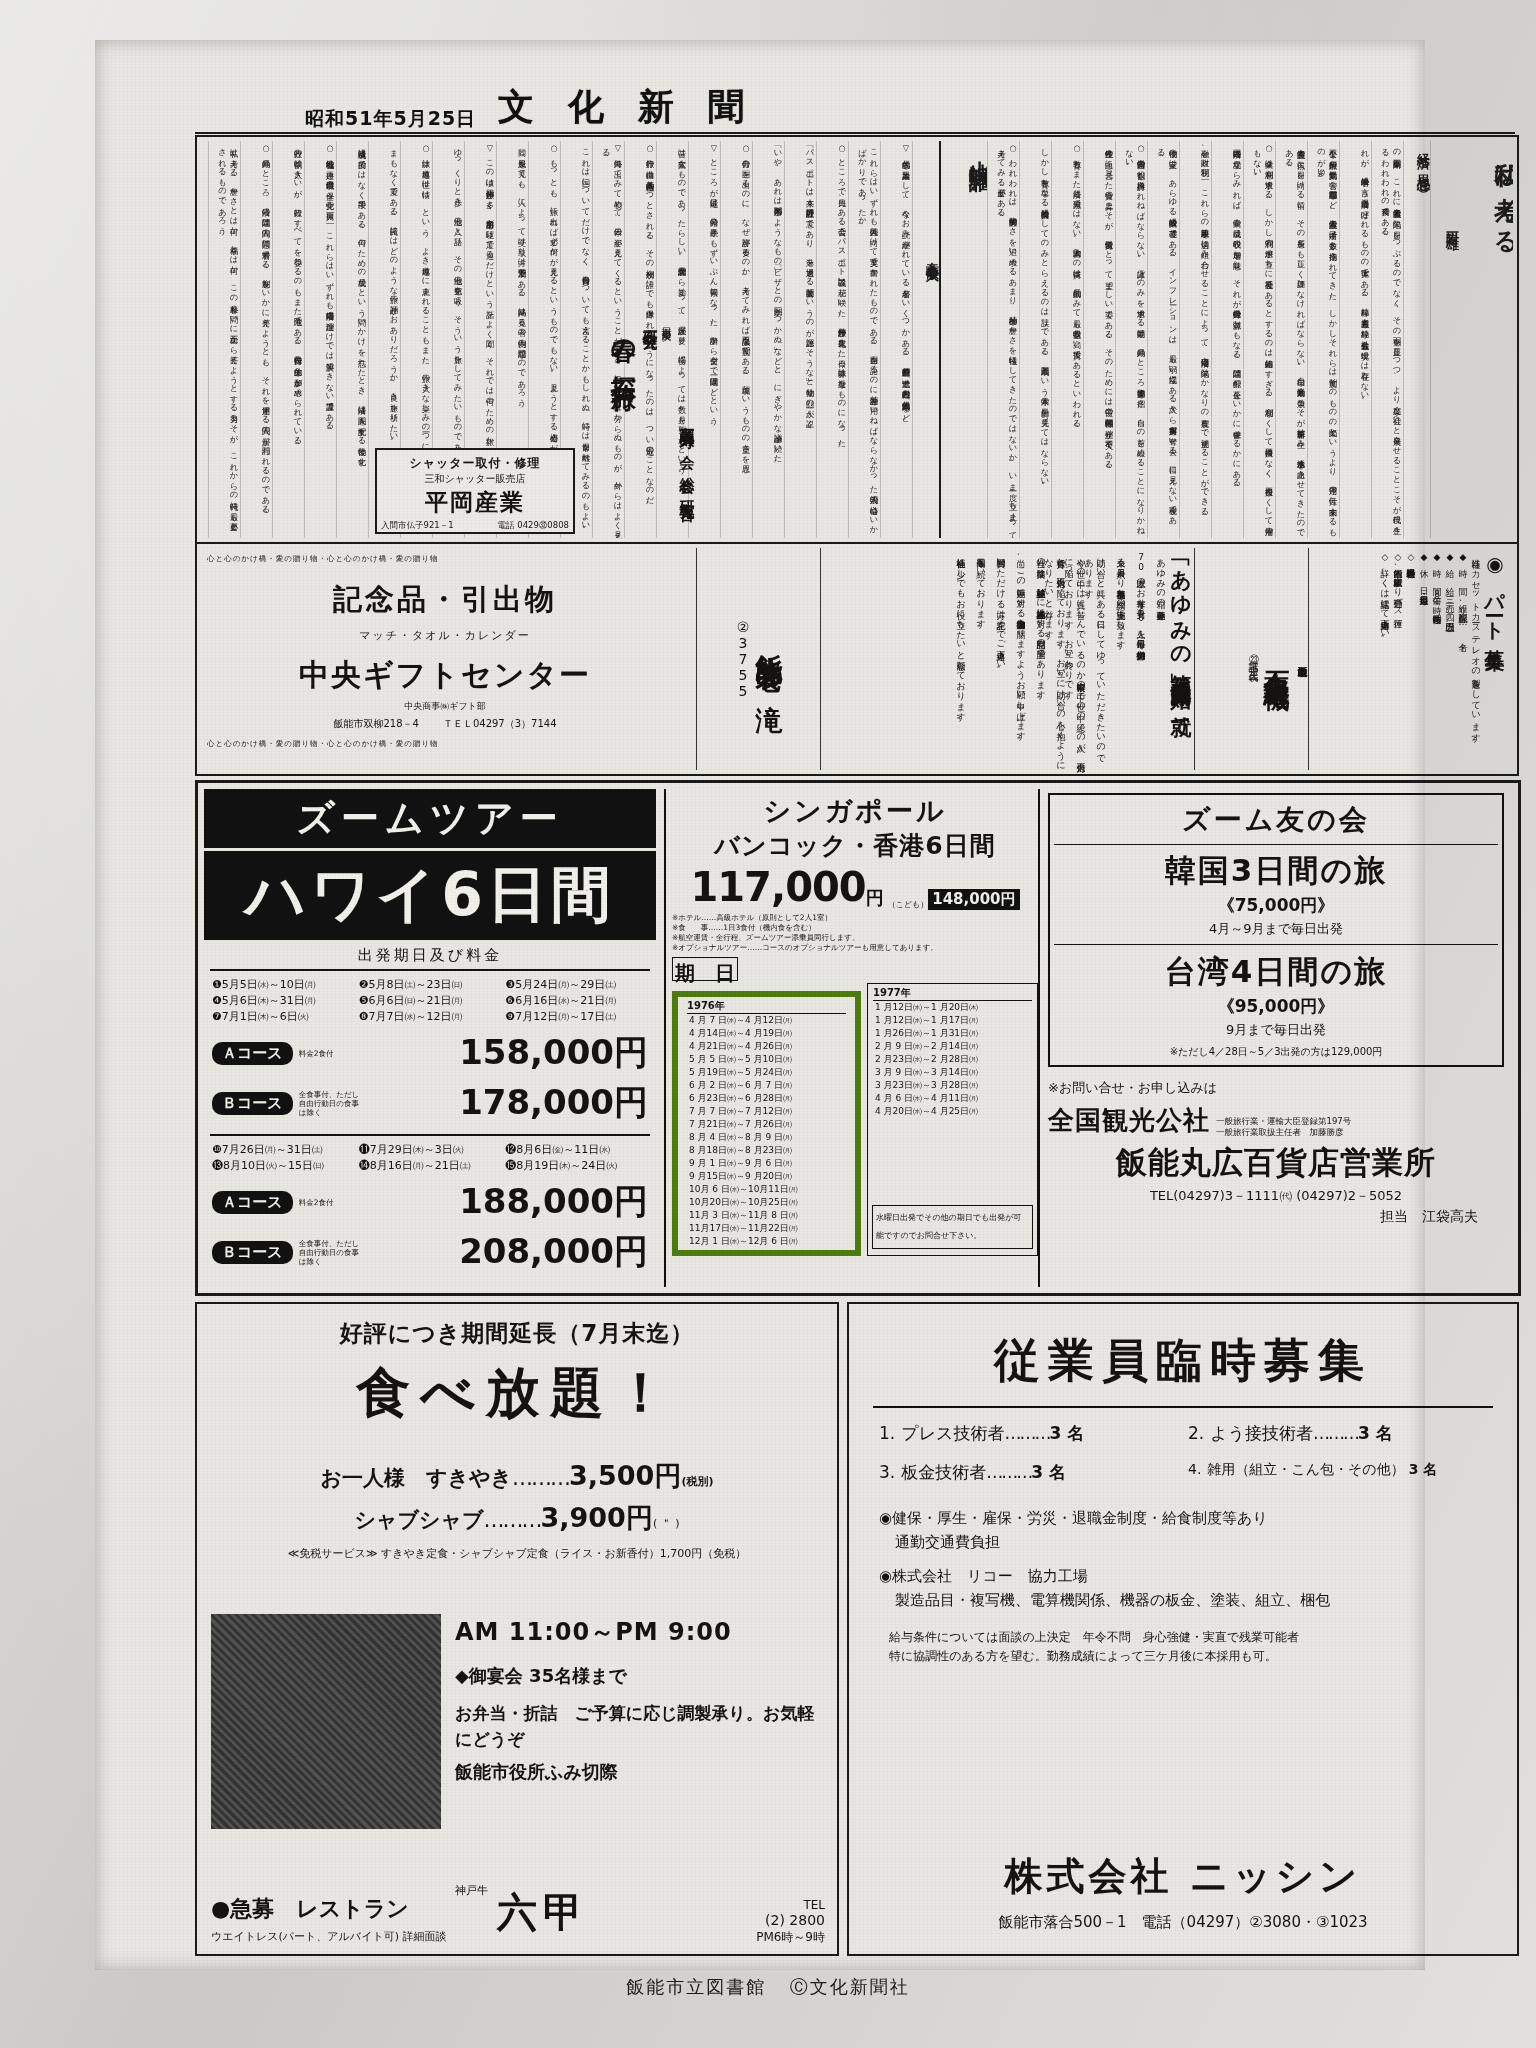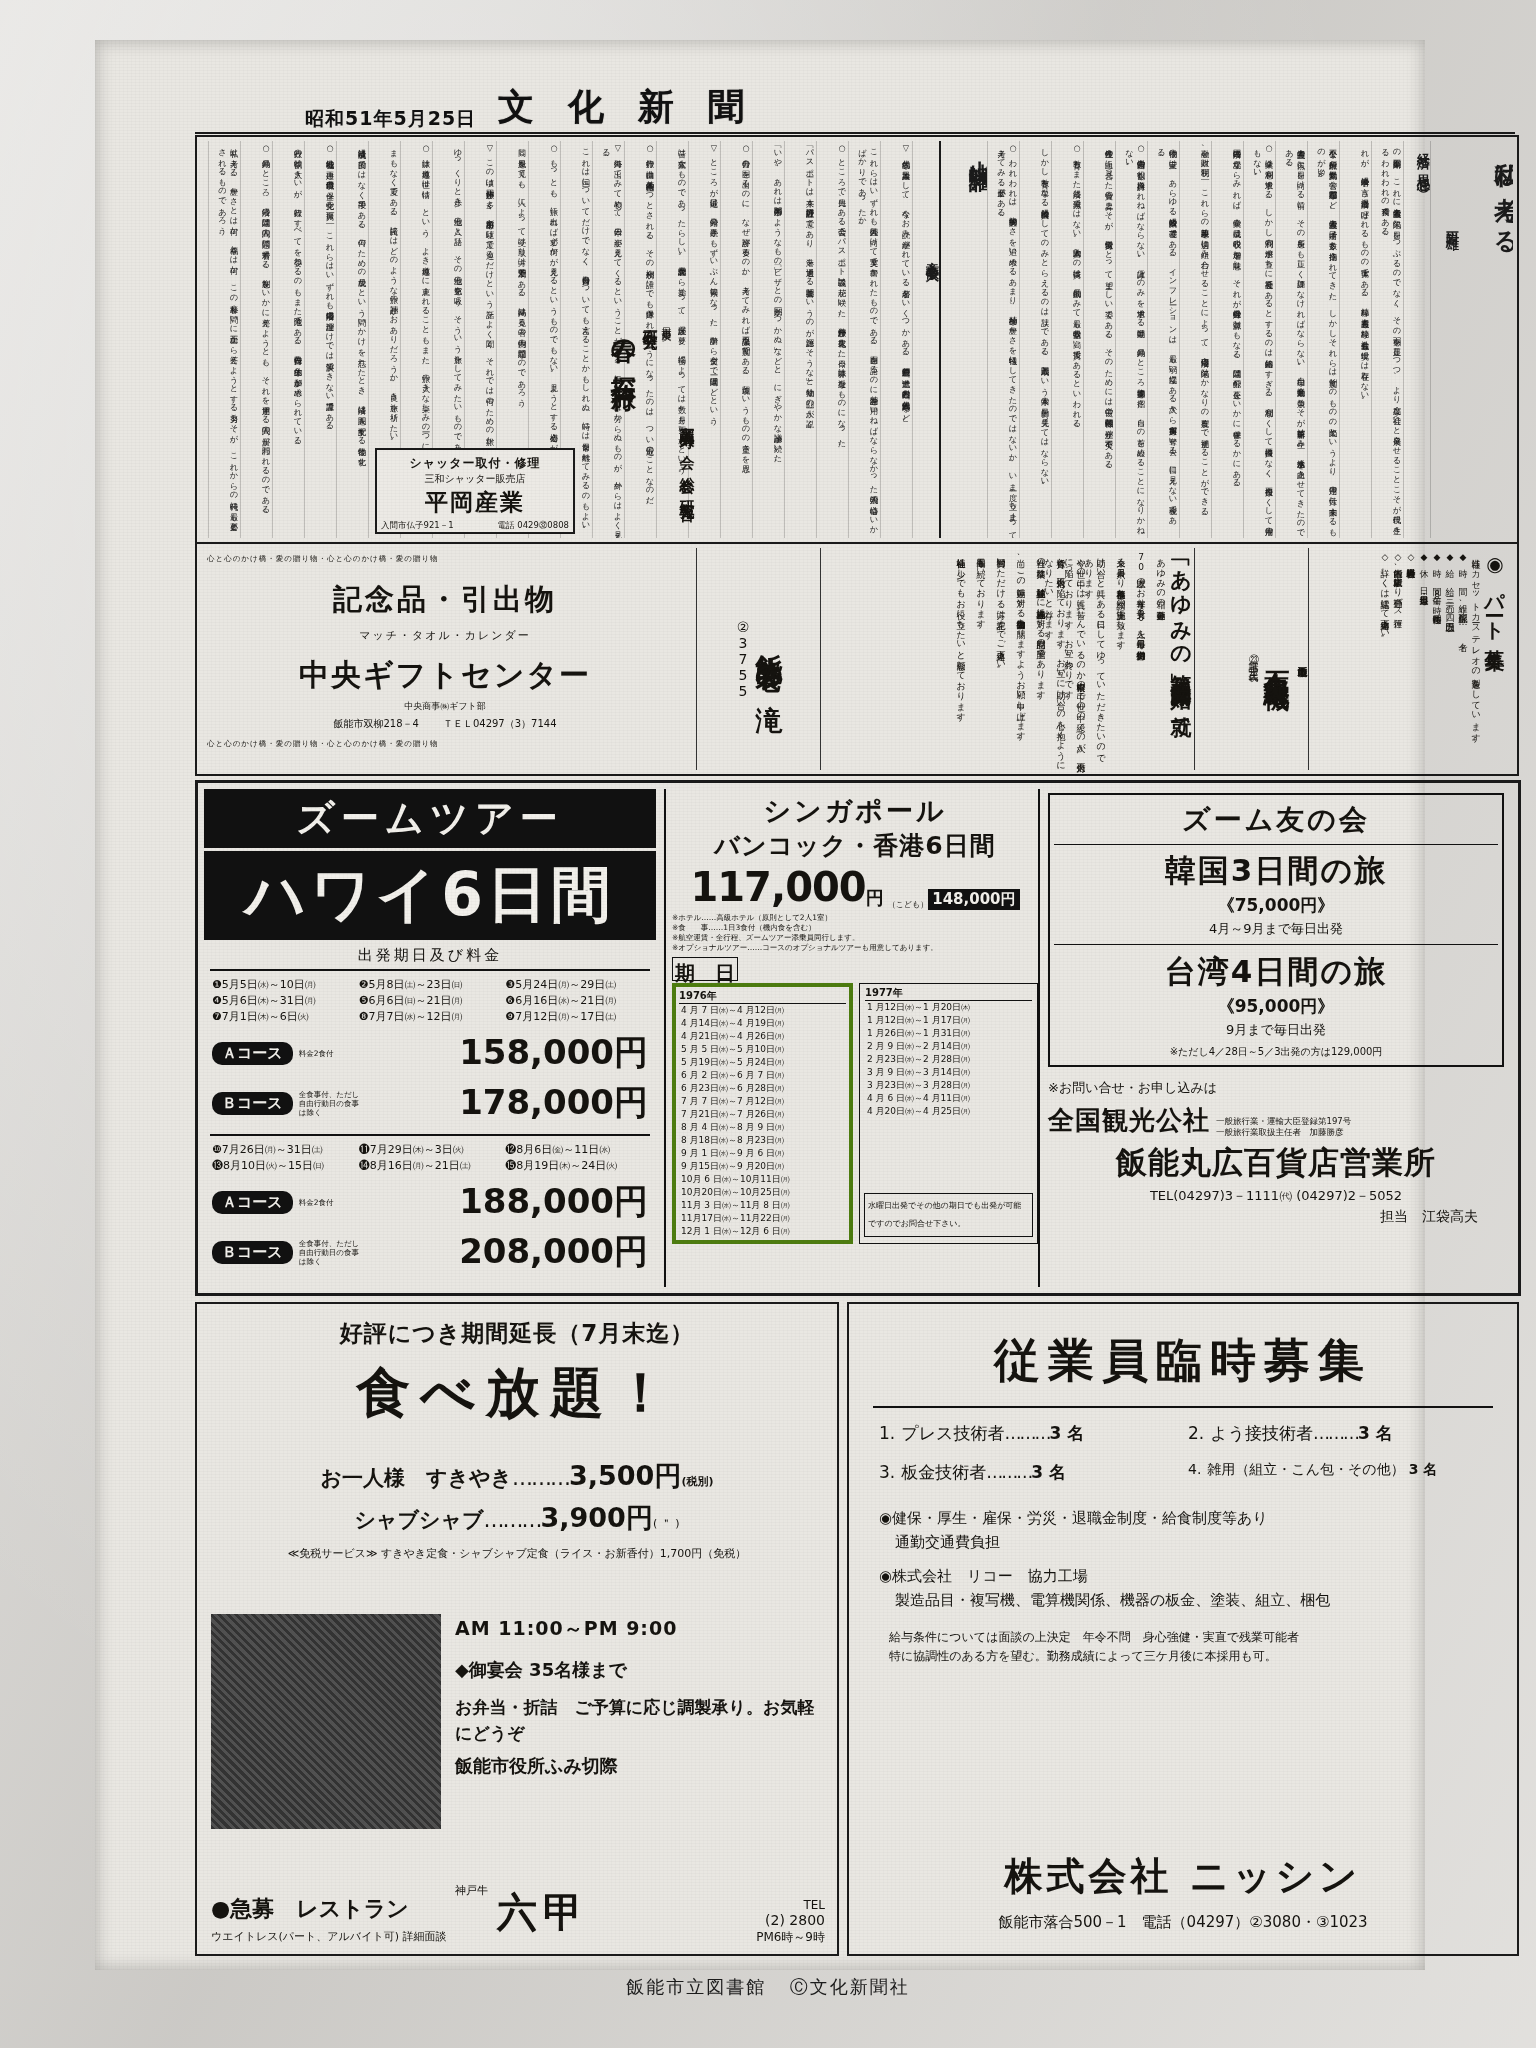--- a/index.html
+++ b/index.html
@@ -281,21 +281,21 @@
         <div style="font-size:7.5px;line-height:10px;margin-top:3px;">
           <div>※ホテル……高級ホテル（原則として2人1室）</div>
           <div>※食　　事……1日3食付（機内食を含む）</div>
           <div>※航空運賃・全行程、ズームツアー添乗員同行します。</div>
           <div>※オプショナルツアー……コースのオプショナルツアーも用意してあります。</div>
         </div>
         <div style="display:flex;gap:6px;margin-top:4px;">
           <div class="sq b center" style="font-size:20px;padding:2px 2px;height:18px;">期　日</div>
         </div>
         <div style="display:flex;gap:6px;margin-top:2px;">
-          <div style="flex:1;border:4px solid #4d7c0f;padding:2px 3px;">
+          <div style="flex:1;border:6px solid #4d7c0f;padding:2px 9px;margin-top:8px;">
             <div class="b" style="font-size:10px;border-bottom:1px solid #111;">1976年</div>
             <table class="dates">
               <tbody>
                   <tr>
                     <td>4 月 7 日㈬～4 月12日㈪</td>
                   </tr>
               <tr>
                     <td>4 月14日㈬～4 月19日㈪</td>
                   </tr>
               <tr>
@@ -427,21 +427,21 @@
         <span class="b">シャブシャブ</span>
         <span style="letter-spacing:-2px;">………</span>
         <span class="b" style="font-size:27px;">3,900円</span>
         <span style="font-size:11px;">( ＂ )</span>
       </div>
       <div class="center" style="font-size:11px;margin-top:10px;">≪免税サービス≫ すきやき定食・シャブシャブ定食（ライス・お新香付）1,700円（免税）</div>
 
       <div class="photo" style="position:absolute;left:14px;top:310px;width:230px;height:215px;"></div>
 
       <div style="position:absolute;left:258px;top:312px;right:14px;">
-        <div class="b" style="font-size:19px;letter-spacing:1px;">AM 11:00～PM 9:00</div>
+        <div class="b" style="font-size:24px;letter-spacing:1px;">AM 11:00～PM 9:00</div>
         <div class="b" style="font-size:18px;margin-top:16px;">◆御宴会 35名様まで</div>
         <div class="b" style="font-size:17px;margin-top:12px;line-height:26px;">お弁当・折詰　ご予算に応じ調製承り。お気軽にどうぞ</div>
         <div class="b" style="font-size:18px;margin-top:8px;">飯能市役所ふみ切際</div>
       </div>
 
       <div style="position:absolute;left:258px;bottom:56px;font-size:11px;">神戸牛</div>
       <div style="position:absolute;left:300px;bottom:14px;font-size:40px;font-weight:bold;letter-spacing:6px;font-family:'DejaVu Serif','Liberation Serif',serif;">六甲</div>
       <div style="position:absolute;right:12px;bottom:42px;font-size:12px;">TEL</div>
       <div style="position:absolute;right:12px;bottom:26px;font-size:14px;">(2) 2800</div>
       <div style="position:absolute;right:12px;bottom:8px;font-size:12px;">PM6時～9時</div>

